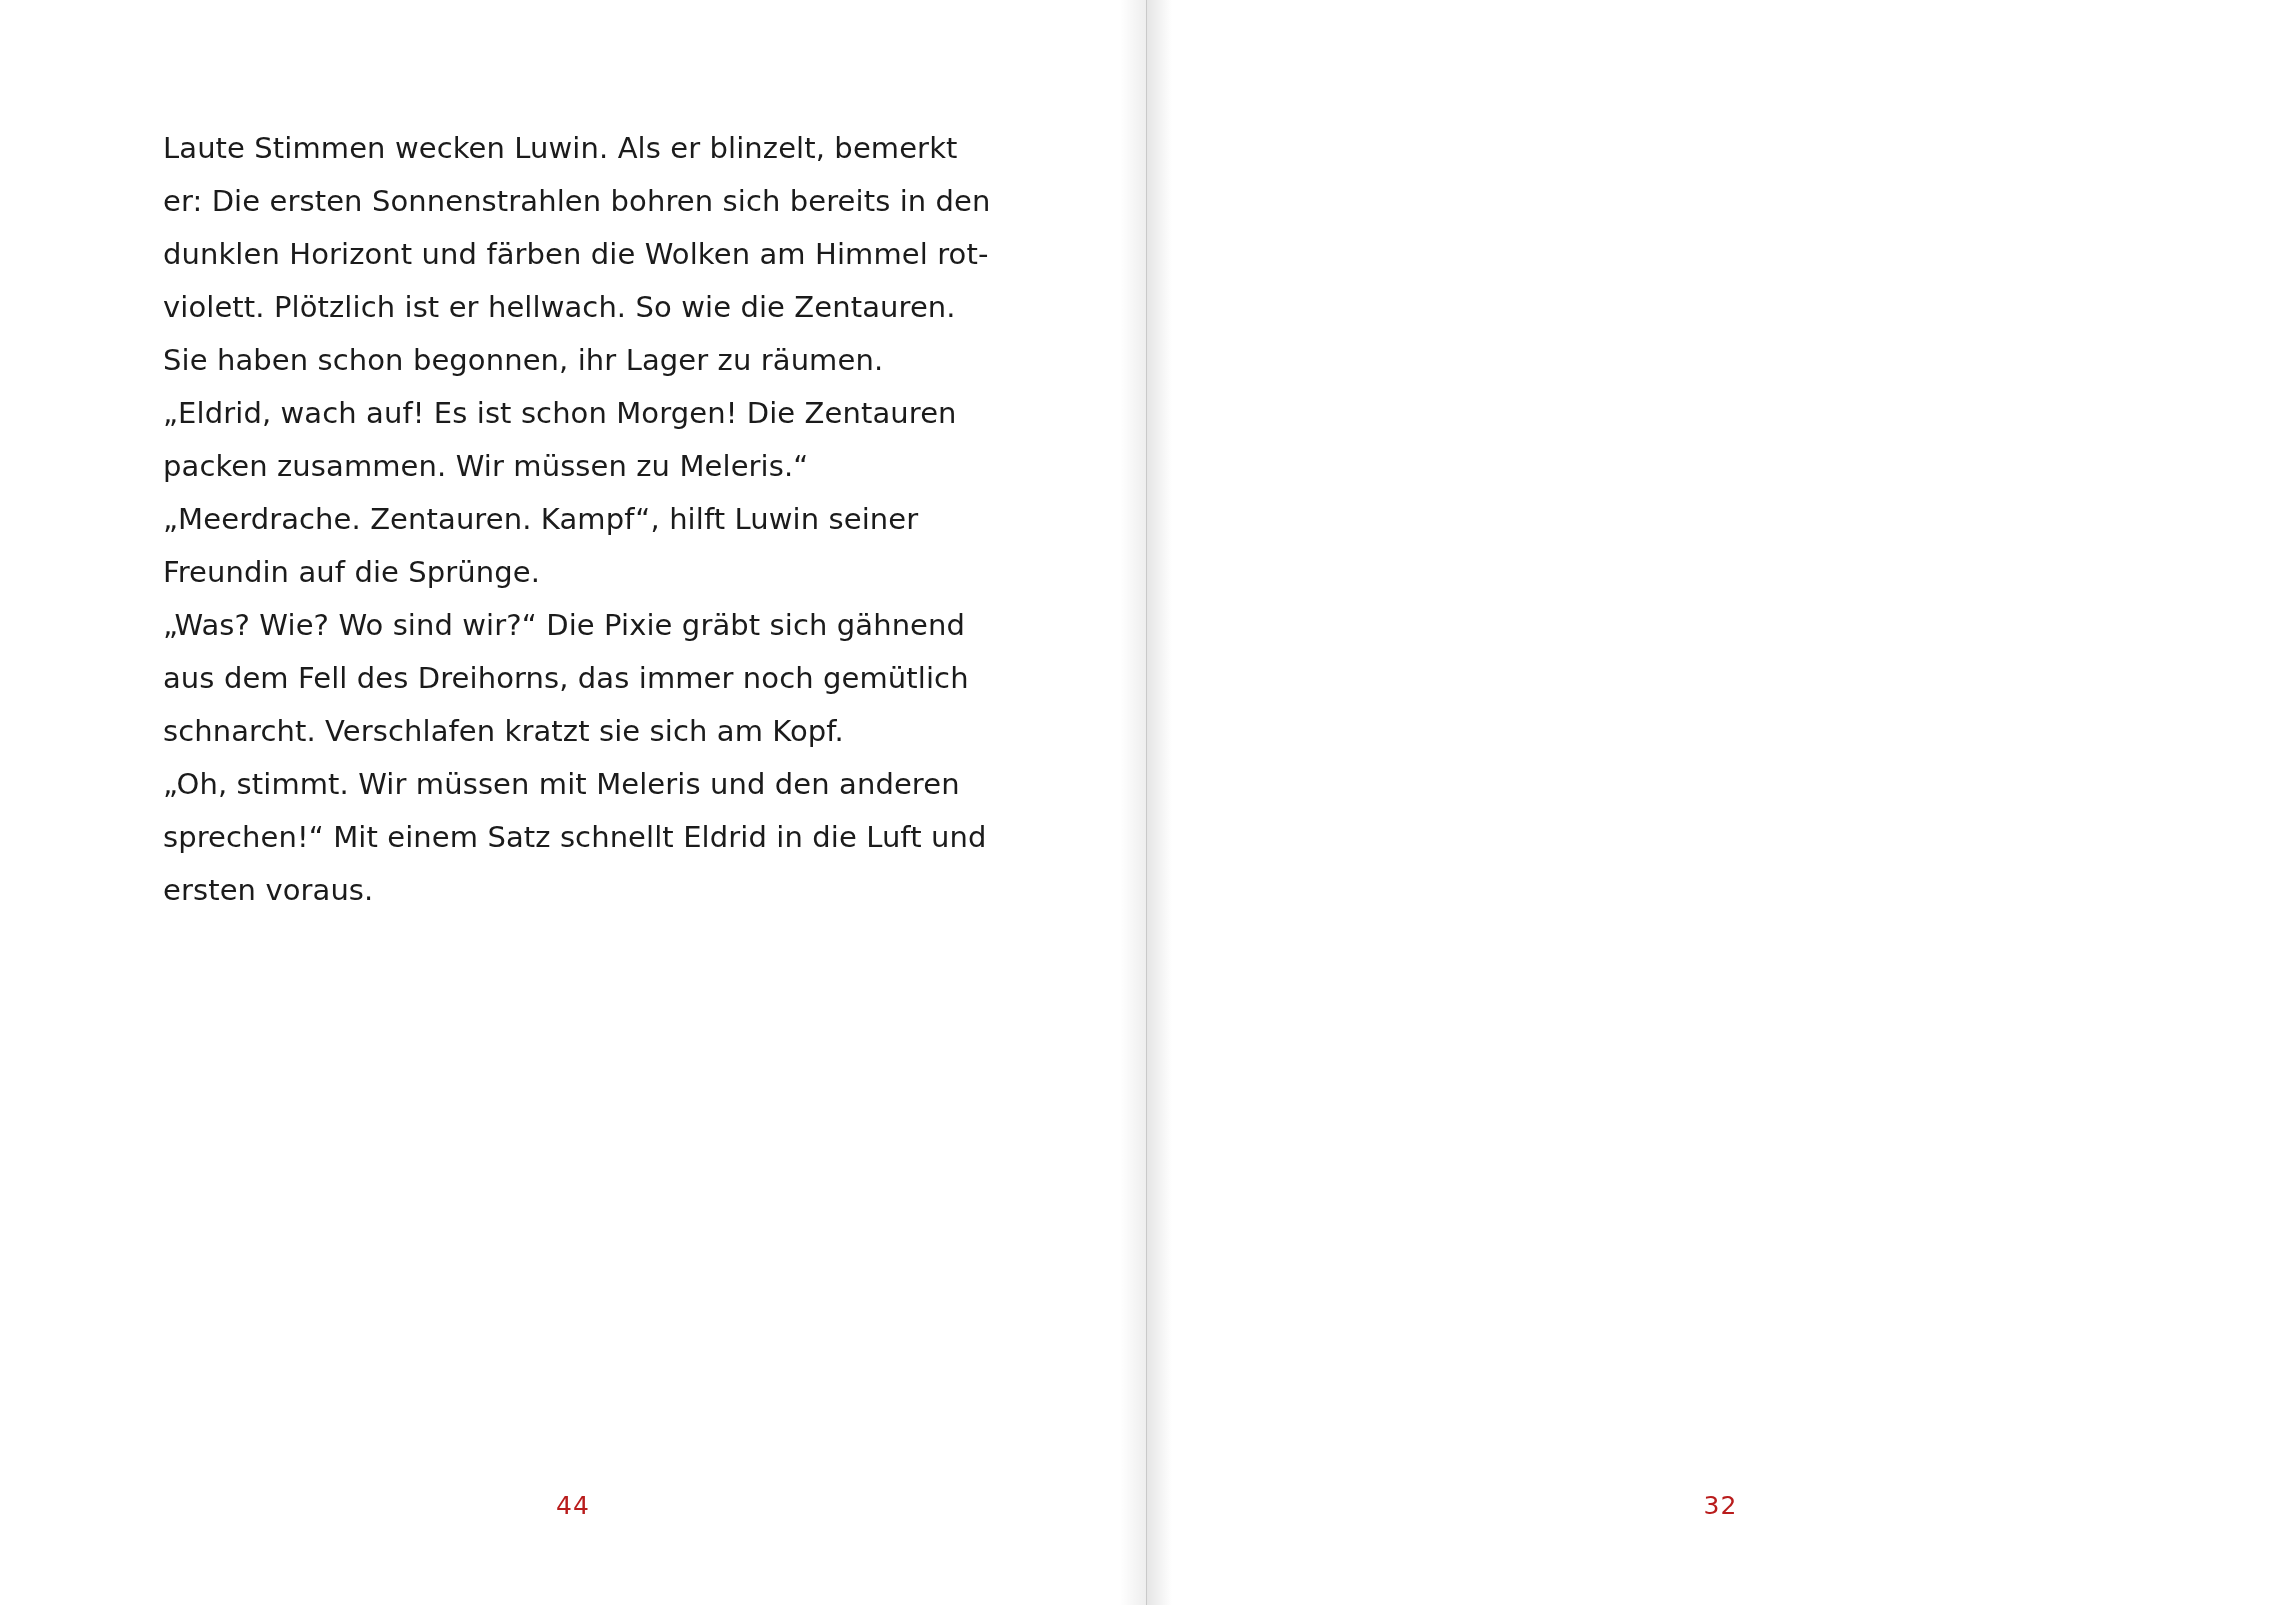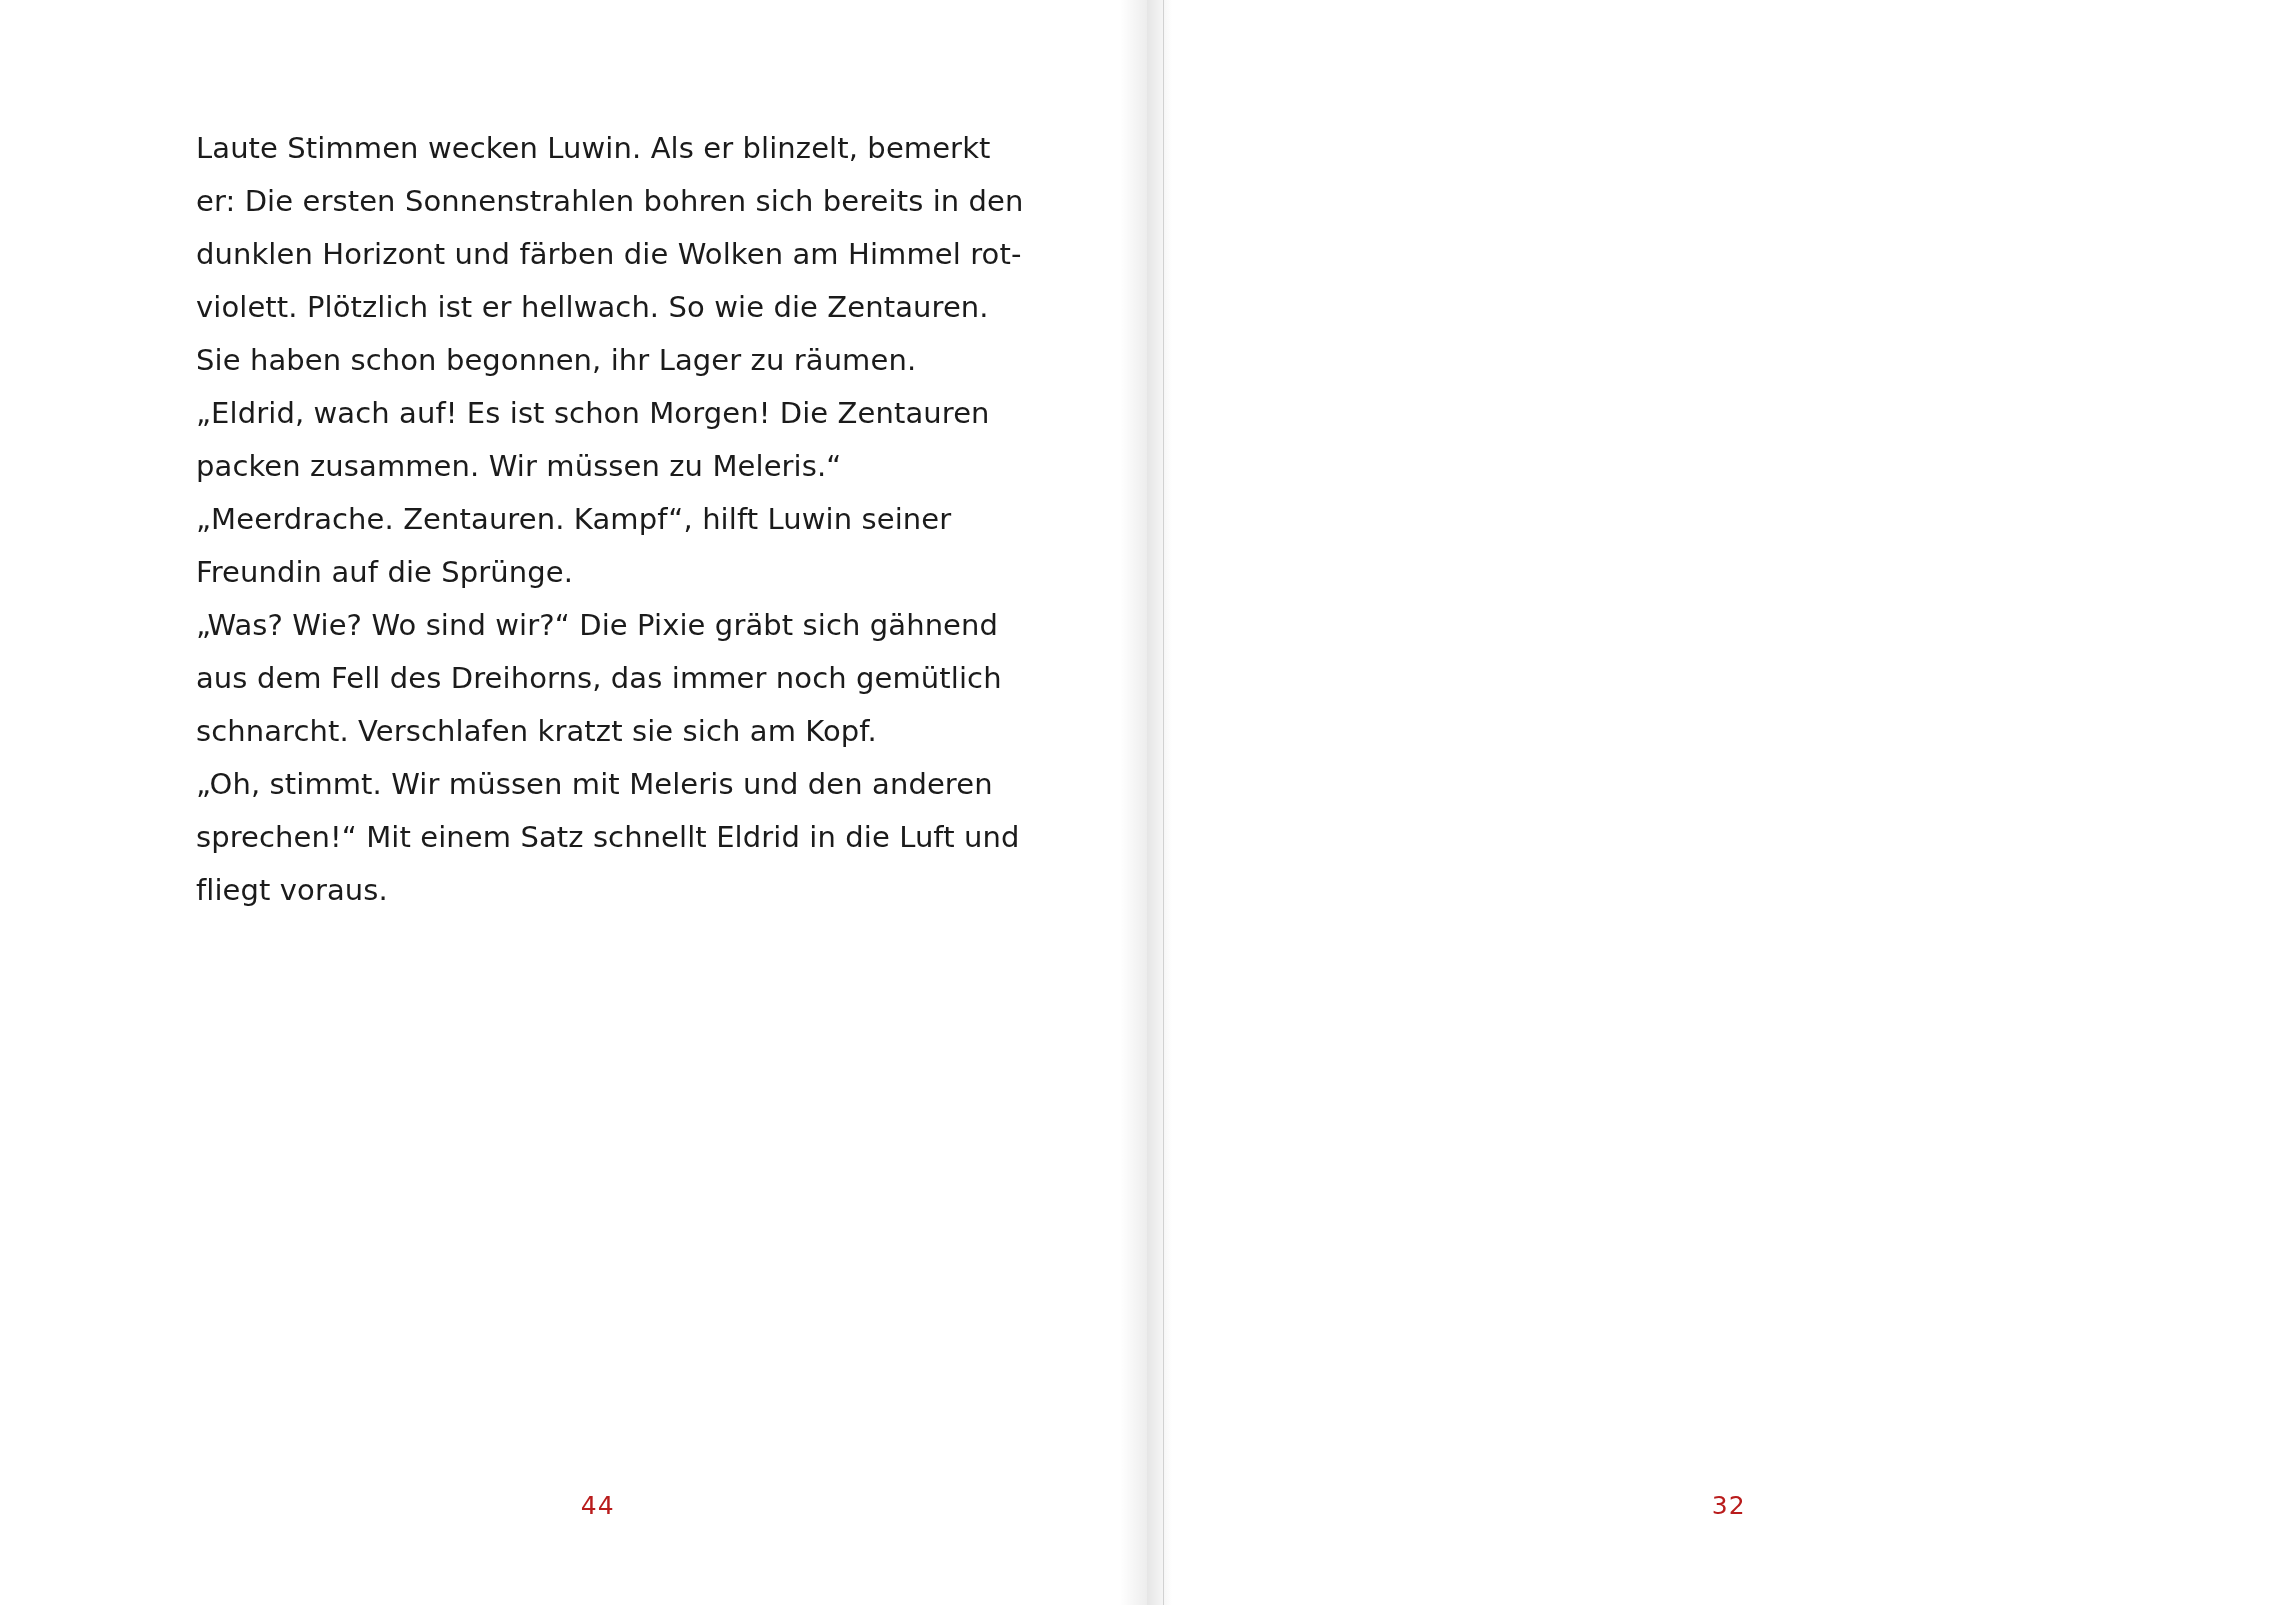--- a/index.html
+++ b/index.html
@@ -21,21 +21,20 @@
     background: #ffffff;
   }
   .page {
     position: relative;
     width: 1147px;
     height: 1606px;
     box-sizing: border-box;
   }
   .page-left {
     border-right: 1.9px solid #d8d8d8;
-    margin-left: 33px;
   }
   .gutter-shadow {
     position: absolute;
     top: 0;
     left: 1147px;
     width: 25px;
     height: 1606px;
     background: linear-gradient(to right, rgba(0,0,0,0.10), rgba(0,0,0,0.0));
     pointer-events: none;
   }
@@ -82,21 +81,21 @@
 <body>
 
 <div class="spread">
 
   <div class="page page-left">
     <div class="body-text left-text">
       <p class="para">Laute Stimmen wecken Luwin. Als er blinzelt, bemerkt er: Die ersten Sonnenstrahlen bohren sich bereits in den dunklen Horizont und färben die Wolken am Himmel rot-violett. Plötzlich ist er hellwach. So wie die Zentauren. Sie haben schon begonnen, ihr Lager zu räumen.</p>
       <p class="para">„Eldrid, wach auf! Es ist schon Morgen! Die Zentauren packen zusammen. Wir müssen zu Meleris.“</p>
       <p class="para">„Meerdrache. Zentauren. Kampf“, hilft Luwin seiner Freundin auf die Sprünge.</p>
       <p class="para">„Was? Wie? Wo sind wir?“ Die Pixie gräbt sich gähnend aus dem Fell des Dreihorns, das immer noch gemütlich schnarcht. Verschlafen kratzt sie sich am Kopf.</p>
-      <p class="para">„Oh, stimmt. Wir müssen mit Meleris und den anderen sprechen!“ Mit einem Satz schnellt Eldrid in die Luft und fliegt voraus.</p>
+      <p class="para">„Oh, stimmt. Wir müssen mit Meleris und den anderen sprechen!“ Mit einem Satz schnellt Eldrid in die Luft und ersten voraus.</p>
     </div>
     <div class="page-number page-number-left">44</div>
   </div>
 
   <div class="page page-right">
 
     <div class="page-number page-number-right">32</div>
   </div>
 
   <div class="gutter-shadow"></div>

